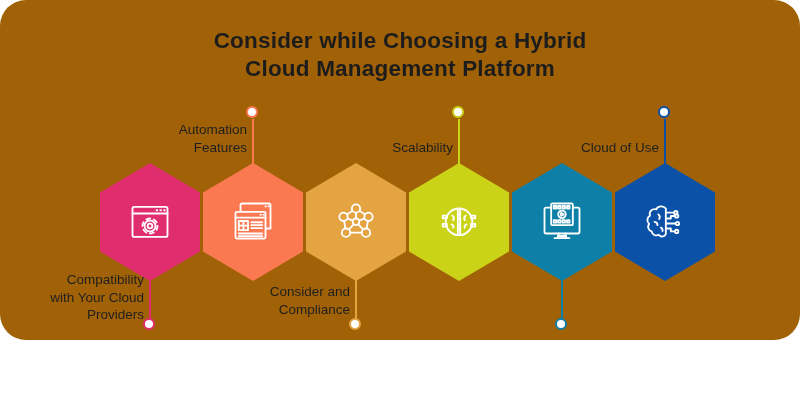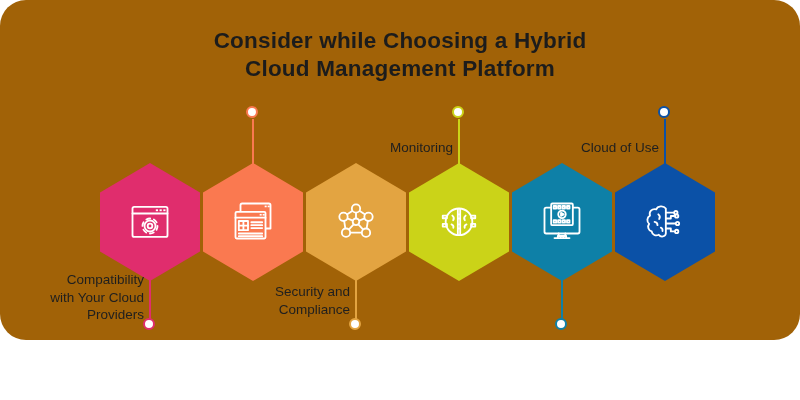--- a/index.html
+++ b/index.html
@@ -91,20 +91,22 @@
         <line x1="13" y1="35.5" x2="24" y2="35.5"></line>
         <line x1="28" y1="31.5" x2="41" y2="31.5"></line>
         <line x1="28" y1="35" x2="41" y2="35"></line>
         <line x1="28" y1="38.5" x2="41" y2="38.5"></line>
         <line x1="13" y1="45" x2="41" y2="45"></line>
         <line x1="13" y1="48.2" x2="41" y2="48.2"></line>
       </svg>
     </div>
     <div class="connector" style="background: rgb(250, 121, 80);"></div>
     <div class="ring" style="border-color: rgb(250, 121, 80);"></div>
+    <div class="label">Automation
+Features</div>
   </div>
 
   <div class="item item-2 pos-below">
     <div class="hex" style="background: rgb(227, 164, 65);"></div>
     <div class="icon-wrap" style="color: rgb(227, 164, 65);">
       <svg viewBox="0 0 60 60">
         <path d="M30 15 L45 25 L42 44 L18 44 L15 25 Z"></path>
         <line x1="30" y1="31" x2="30" y2="15"></line>
         <line x1="30" y1="31" x2="45" y2="25"></line>
         <line x1="30" y1="31" x2="42" y2="44"></line>
@@ -113,21 +115,21 @@
         <circle class="cf" cx="30" cy="15" r="5"></circle>
         <circle class="cf" cx="45" cy="25" r="5"></circle>
         <circle class="cf" cx="42" cy="44" r="5"></circle>
         <circle class="cf" cx="18" cy="44" r="5"></circle>
         <circle class="cf" cx="15" cy="25" r="5"></circle>
         <circle class="cf" cx="30" cy="31" r="4"></circle>
       </svg>
     </div>
     <div class="connector" style="background: rgb(227, 164, 65);"></div>
     <div class="ring" style="border-color: rgb(227, 164, 65);"></div>
-    <div class="label">Security and
+    <div class="label">Consider and
 Compliance</div>
   </div>
 
   <div class="item item-3 pos-above">
     <div class="hex" style="background: rgb(203, 211, 24);"></div>
     <div class="icon-wrap" style="color: rgb(203, 211, 24);">
       <svg viewBox="0 0 60 60">
         <circle cx="30" cy="31" r="16"></circle>
         <line x1="28.6" y1="16" x2="28.6" y2="46"></line>
         <line x1="31.4" y1="16" x2="31.4" y2="46"></line>
@@ -140,21 +142,21 @@
         <rect x="44.5" y="23.5" width="5" height="3.2"></rect>
         <rect x="44.5" y="33.5" width="5" height="3.2"></rect>
         <path d="M22 23.5 q3 2.5 1 5.5"></path>
         <path d="M38 23.5 q-3 2.5 -1 5.5"></path>
         <path d="M21 34 q3 1 2.2 4.2"></path>
         <path d="M39 34 q-3 1 -2.2 4.2"></path>
       </svg>
     </div>
     <div class="connector" style="background: rgb(203, 211, 24);"></div>
     <div class="ring" style="border-color: rgb(203, 211, 24);"></div>
-    <div class="label">Monitoring</div>
+    <div class="label">Scalability</div>
   </div>
 
   <div class="item item-4 pos-below">
     <div class="hex" style="background: rgb(14, 128, 167);"></div>
     <div class="icon-wrap" style="color: rgb(14, 128, 167);">
       <svg viewBox="0 0 60 60">
         <rect x="9" y="14" width="42" height="31" rx="2"></rect>
         <path d="M26 45 v3 h8 v-3"></path>
         <line x1="21" y1="50.5" x2="39" y2="50.5"></line>
         <line x1="25" y1="48" x2="25" y2="50.5" stroke-width="1.6"></line>

